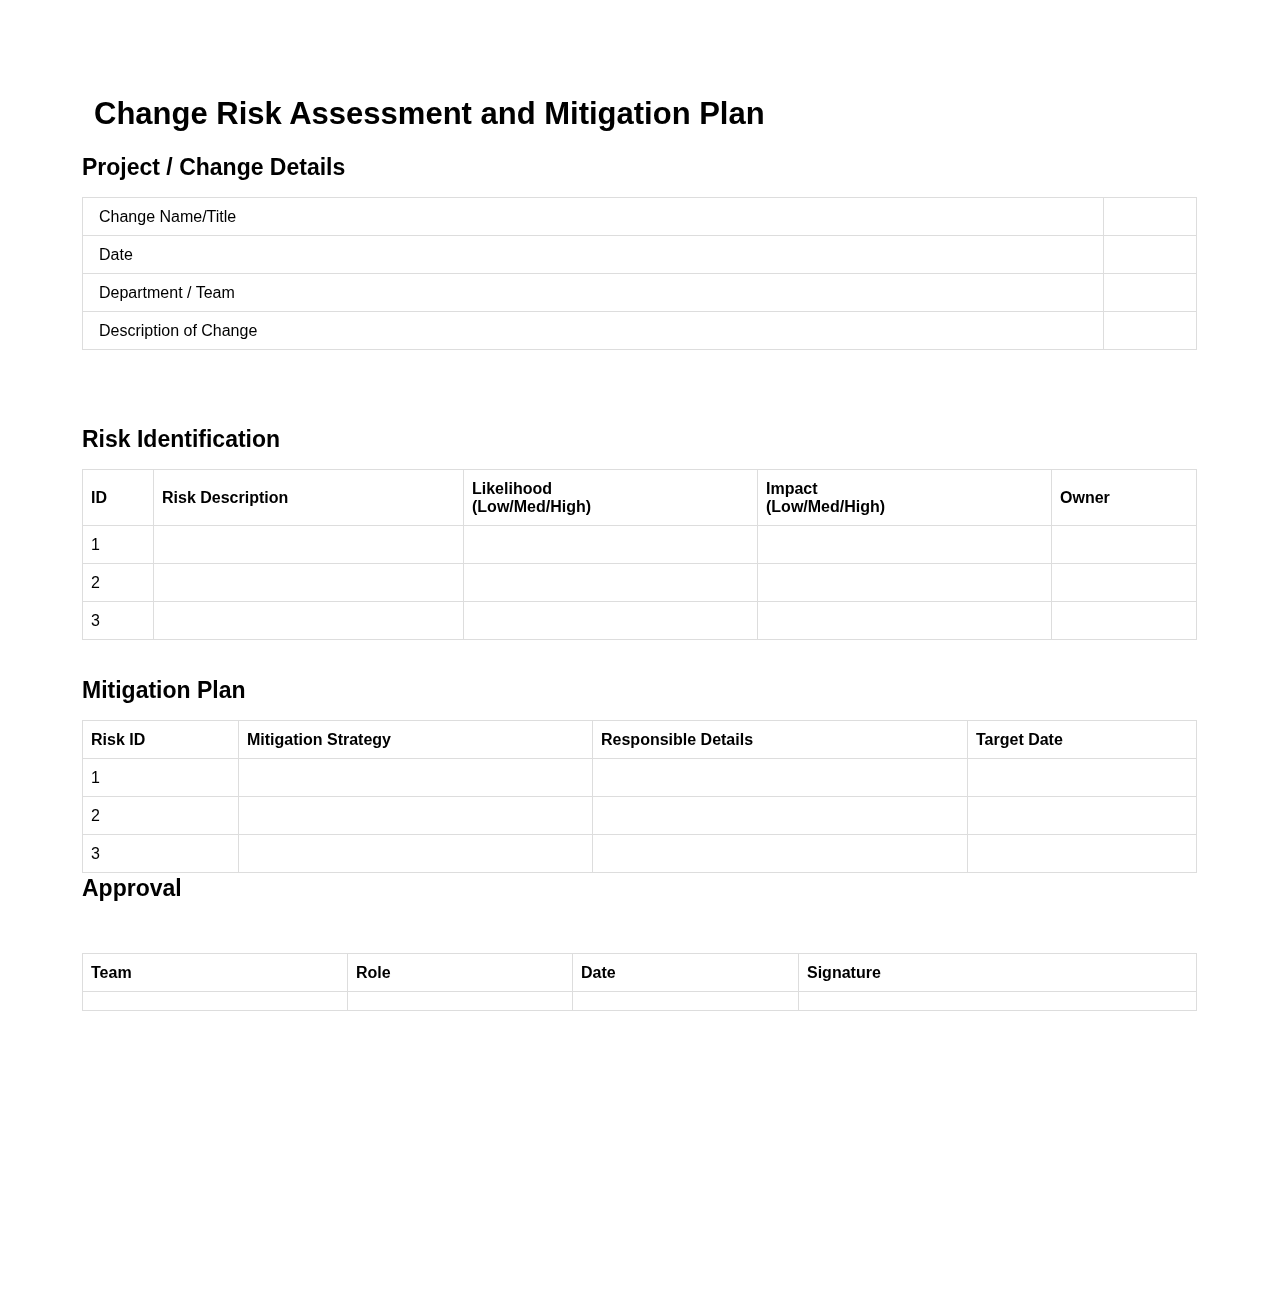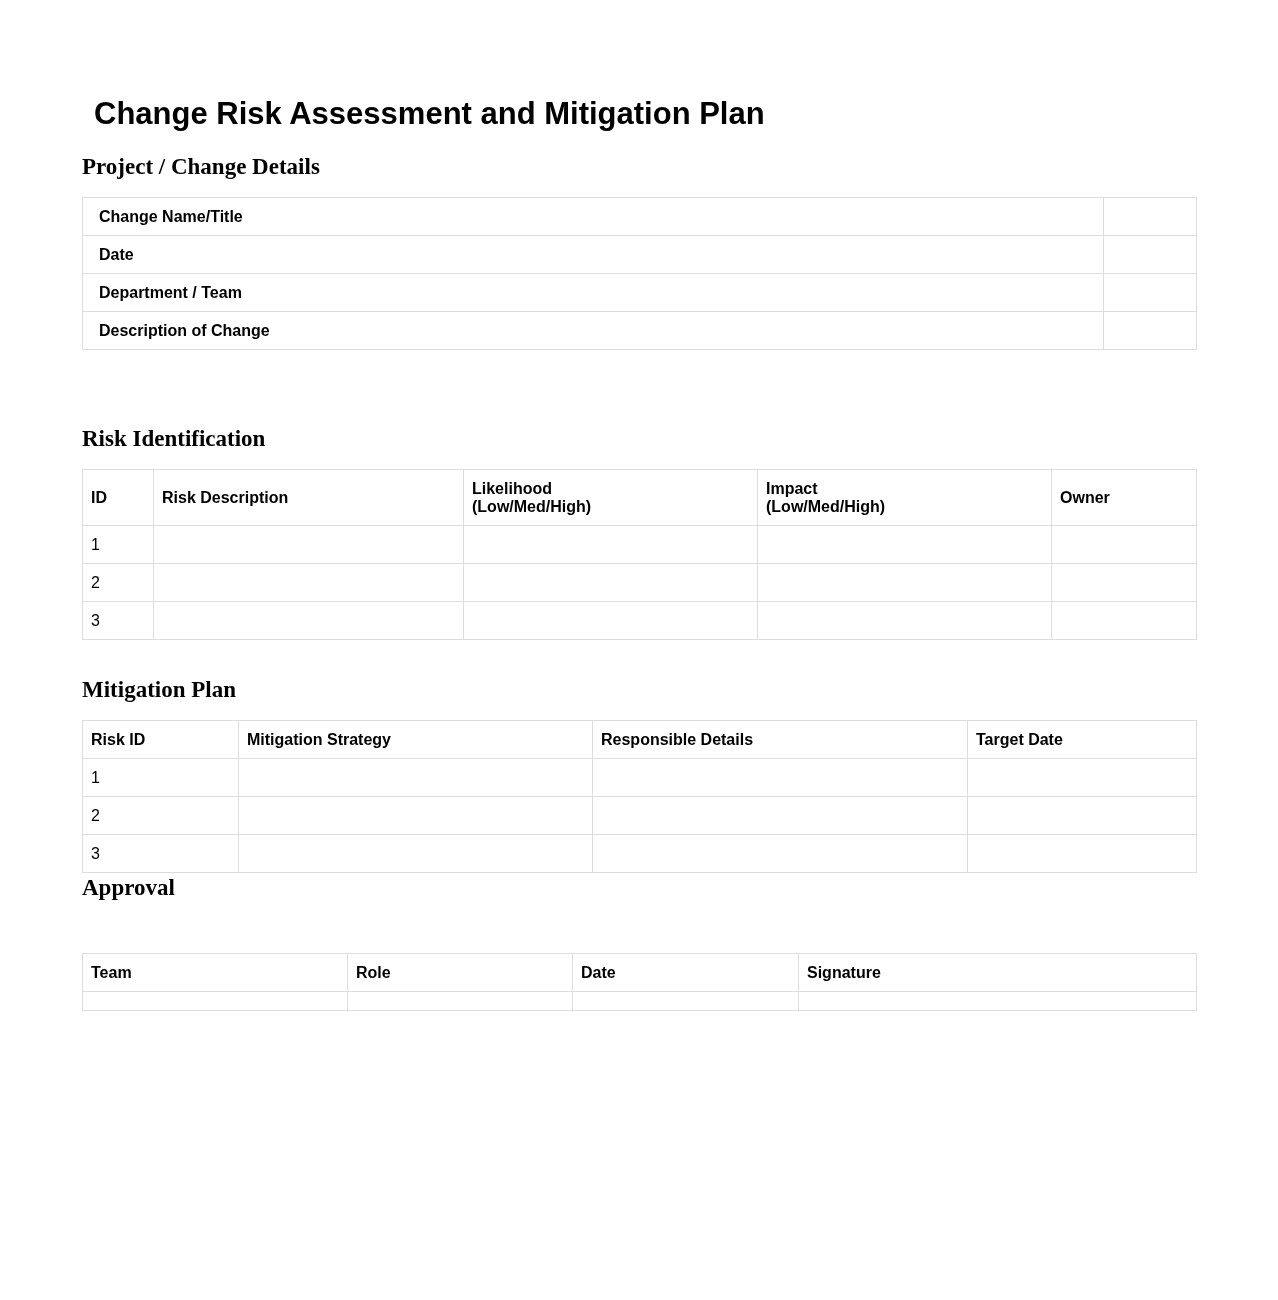--- a/index.html
+++ b/index.html
@@ -7,33 +7,33 @@
     width: 1278px; height: 1300px; position: relative;
     font-family: "Liberation Sans", sans-serif; color: #000;
   }
   .page { position: absolute; left: 82px; top: 0; width: 1114px; }
   h1 {
     position: absolute; top: 83px; left: 0; margin: 12px;
     font-size: 31px; font-weight: bold; line-height: 38px; white-space: nowrap;
   }
   h2 {
     position: absolute; left: 0; margin: 0;
-    font-size: 23px; font-weight: bold; line-height: 28px; white-space: nowrap; font-family: Liberation Serif, serif;
+    font-size: 23px; font-weight: bold; line-height: 28px; white-space: nowrap;
   }
   table {
     position: absolute; left: 0; width: 1114px;
     border-collapse: collapse; table-layout: fixed;
   }
   td, th {
     border: 1px solid #dddddd; padding: 0 8px;
     font-size: 16px; text-align: left; vertical-align: middle;
     line-height: 18px;
   }
   th { font-weight: bold; }
-  td.label { font-weight: bold; padding-left: 16px; }
+  td.label { font-weight: normal; padding-left: 16px; }
   .r39 { height: 38px; }
   .r57 { height: 56px; }
   .r20 { height: 19px; }
 </style>
 </head>
 <body>
 
 <div class="page">
 
   <h1>Change Risk Assessment and Mitigation Plan</h1>

